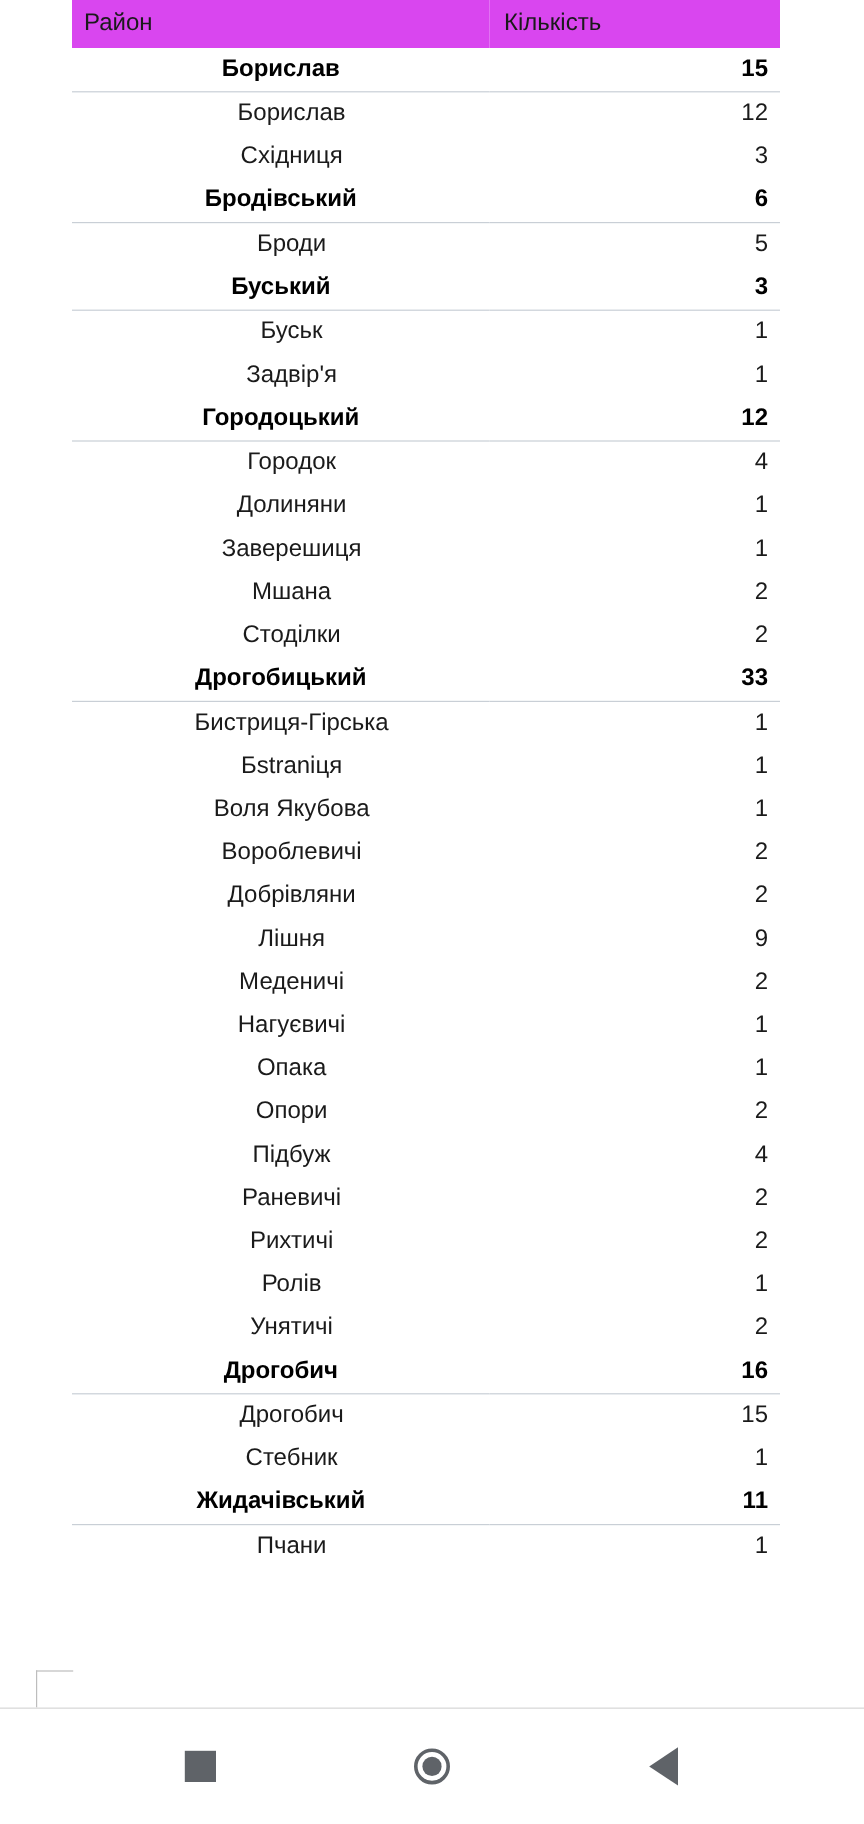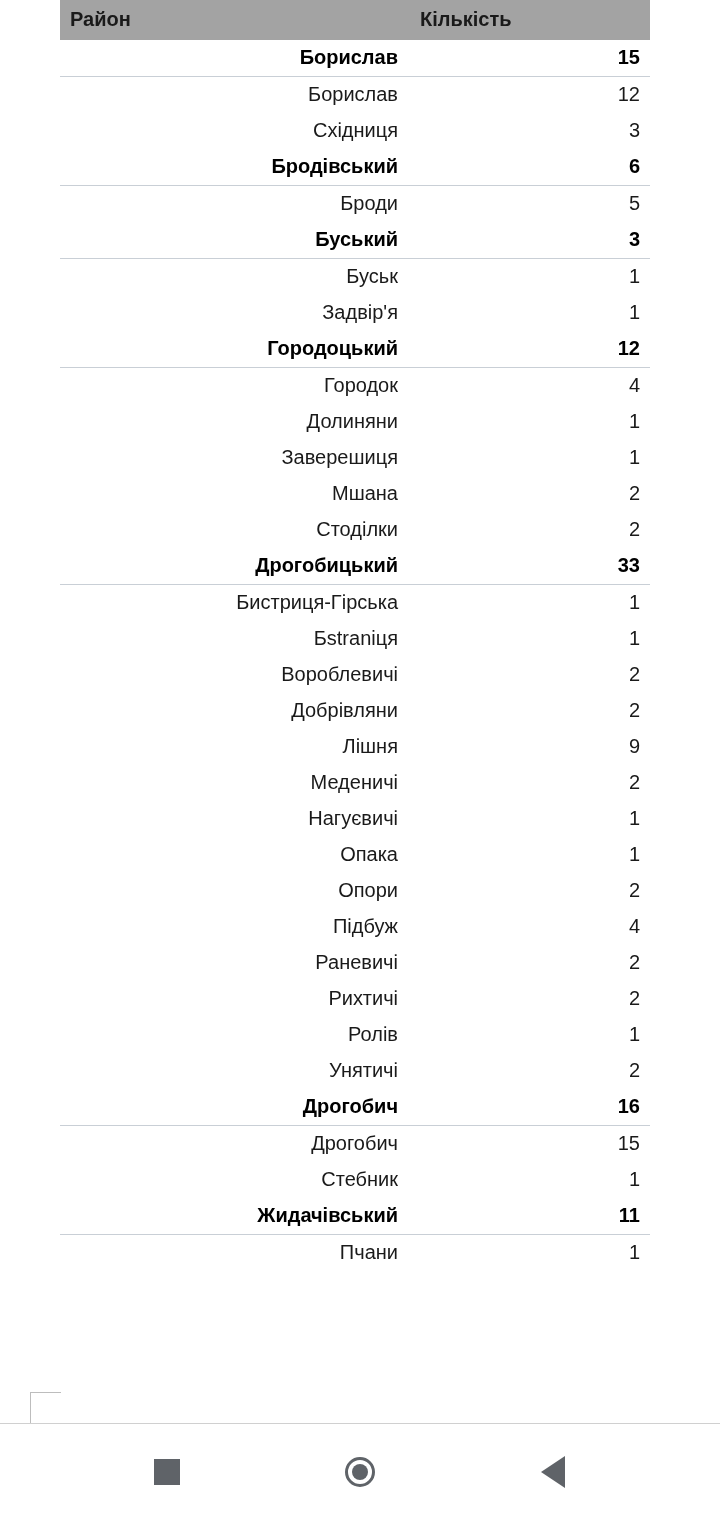--- a/index.html
+++ b/index.html
@@ -30,23 +30,23 @@
   }
   table.data-table {
     border-collapse: collapse;
     width: 590px;
     margin: 0 0 0 60px;
     table-layout: fixed;
   }
   table.data-table col.col-name { width: 348px; }
   table.data-table col.col-count { width: 242px; }
   thead th {
-    background: #a3a3a3;
+    background: #d946ef;
     font-size: 20px;
-    font-weight: bold;
+    font-weight: normal;
     color: #1a1a1a;
     text-align: left;
     padding: 8px 10px 9px 10px;
     border: none;
     height: 21px;
     vertical-align: middle;
   }
   thead th.count-head {
     padding-left: 12px;
     margin-top: 48px;
@@ -63,21 +63,21 @@
   tbody tr.item-row td {
     font-size: 20px;
     font-weight: normal;
     color: #1a1a1a;
     padding: 6px 10px 7px 10px;
     border-bottom: none;
     height: 23px;
     vertical-align: middle;
   }
   td.name-cell {
-    text-align: right;
+    text-align: center;
     white-space: nowrap;
     overflow: hidden;
     text-overflow: ellipsis;
   }
   tr.item-row td.name-cell {
     padding-left: 28px;
   }
   td.count-cell {
     text-align: right;
     padding-right: 12px;
@@ -228,20 +228,24 @@
           </tr>
           <tr class="item-row">
             <td class="name-cell">Бистриця-Гірська</td>
             <td class="count-cell">1</td>
           </tr>
           <tr class="item-row">
             <td class="name-cell">Бstraniця</td>
             <td class="count-cell">1</td>
           </tr>
           <tr class="item-row">
+            <td class="name-cell">Воля Якубова</td>
+            <td class="count-cell">1</td>
+          </tr>
+          <tr class="item-row">
             <td class="name-cell">Вороблевичі</td>
             <td class="count-cell">2</td>
           </tr>
           <tr class="item-row">
             <td class="name-cell">Добрівляни</td>
             <td class="count-cell">2</td>
           </tr>
           <tr class="item-row">
             <td class="name-cell">Лішня</td>
             <td class="count-cell">9</td>

